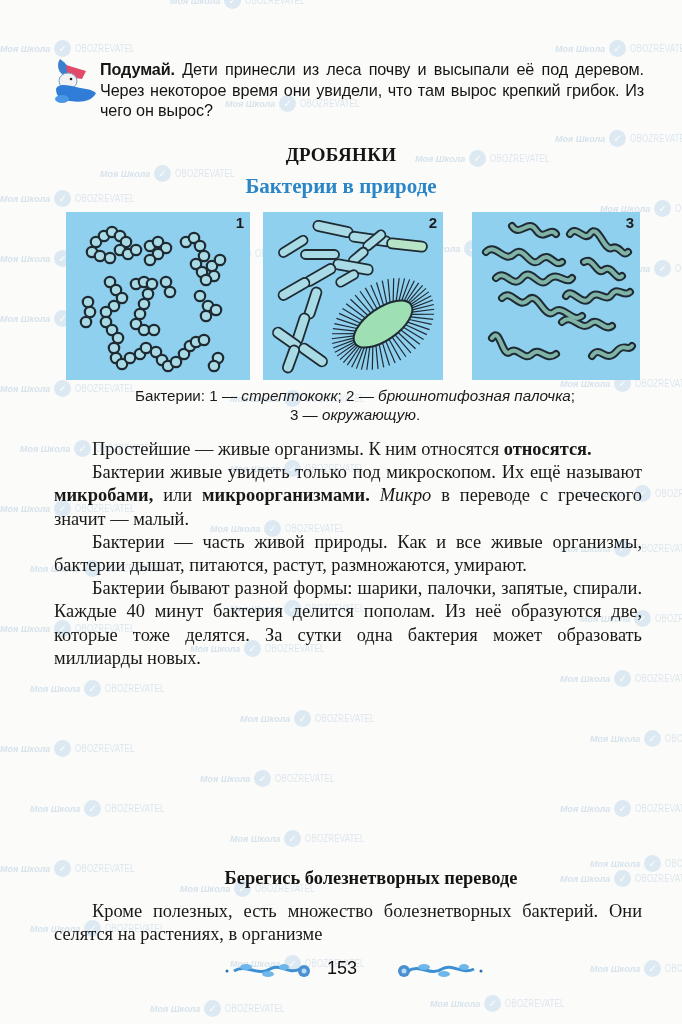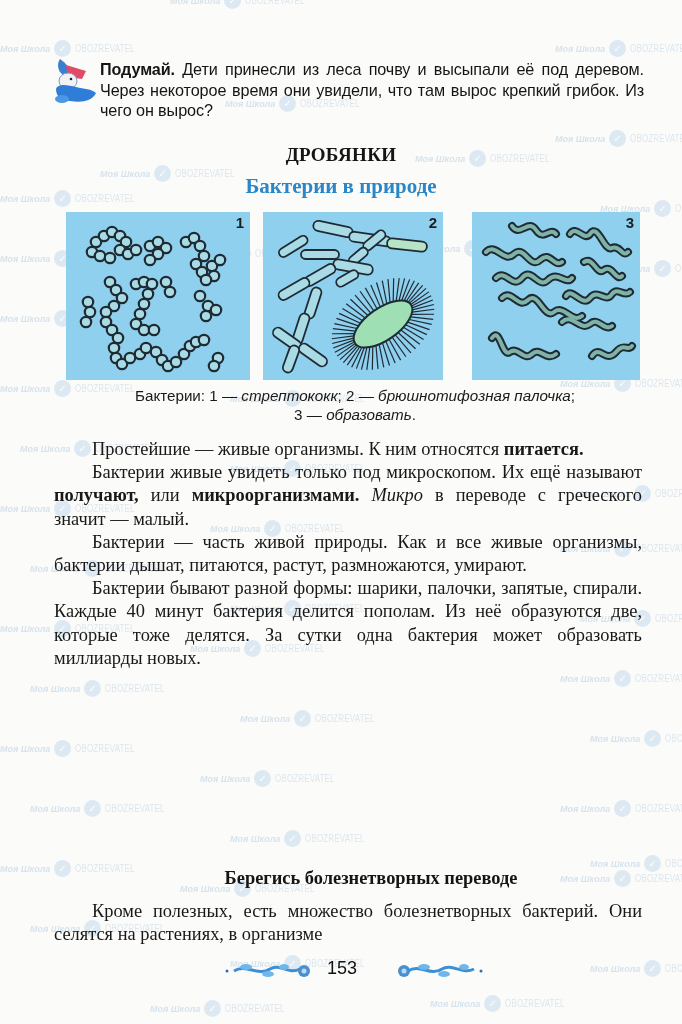--- a/index.html
+++ b/index.html
@@ -486,26 +486,26 @@
             <path d="M120 144 C128 132 134 152 144 140 C152 130 156 140 160 134"></path>
           </g>
         </g>
       </svg>
       <span class="num">3</span>
     </div>
   </div>
 
   <div class="caption">
     <span>Бактерии: 1 — </span><i>стрептококк</i><span>; 2 — </span><i>брюшнотифозная палочка</i><span>;</span><br>
-    <span>3 — </span><i>образовать</i><span>.</span>
+    <span>3 — </span><i>окружающую</i><span>.</span>
   </div>
 
   <div class="body-text" style="top:438px;">
-    <p><span>Простейшие — живые организмы. К ним относятся </span><b>питается</b><b>.</b></p>
-    <p><span>Бактерии живые увидеть только под микроскопом. Их ещё называют </span><b>получают,</b><span> или </span><b>микроорганизмами.</b><span> </span><i>Микро</i><span> в переводе с греческого значит — малый.</span></p>
+    <p><span>Простейшие — живые организмы. К ним относятся </span><b>относятся</b><b>.</b></p>
+    <p><span>Бактерии живые увидеть только под микроскопом. Их ещё называют </span><b>микробами,</b><span> или </span><b>микроорганизмами.</b><span> </span><i>Микро</i><span> в переводе с греческого значит — малый.</span></p>
     <p>Бактерии — часть живой природы. Как и все живые организмы, бактерии дышат, питаются, растут, размножаются, умирают.</p>
     <p>Бактерии бывают разной формы: шарики, палочки, запятые, спирали. Каждые 40 минут бактерия делится пополам. Из неё образуются две, которые тоже делятся. За сутки одна бактерия может образовать миллиарды новых.</p>
   </div>
 
   <div class="sub-title">Берегись болезнетворных переводе</div>
 
   <div class="body-text" style="top:900px;">
     <p>Кроме полезных, есть множество болезнетворных бактерий. Они селятся на растениях, в организме</p>
   </div>
 

